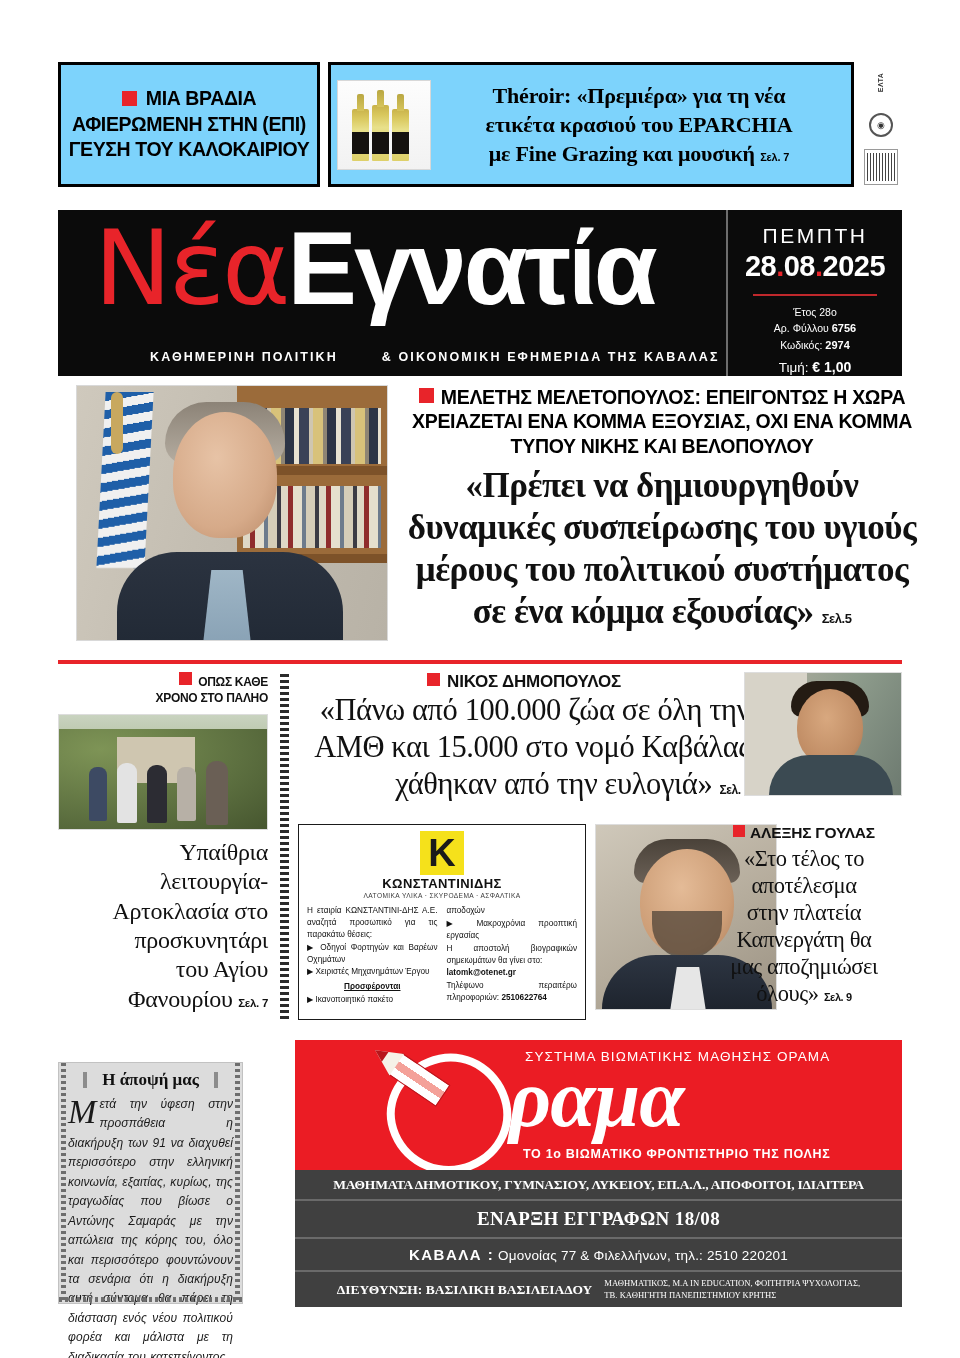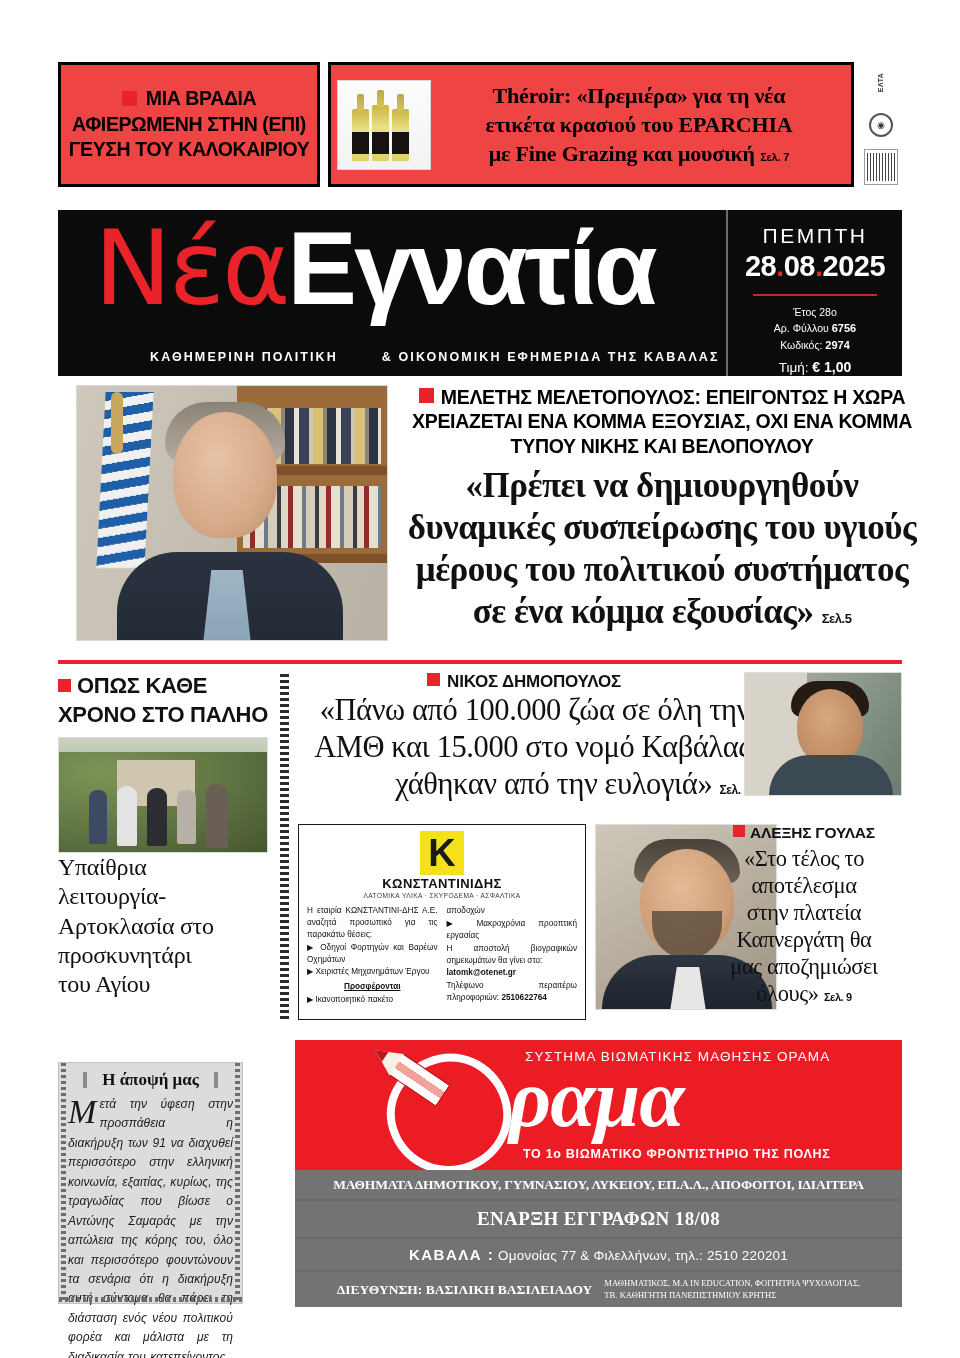--- a/index.html
+++ b/index.html
@@ -26,21 +26,21 @@
   
   .topstrip {
     position: absolute;
     left: 58px; top: 62px;
     width: 844px; height: 125px;
     display: flex;
     align-items: stretch;
   }
   .topbox {
     border: 3px solid #000;
-    background: #ef4444;
+    background: #7dd3fc;
     display: flex;
     align-items: center;
     box-sizing: border-box;
   }
   .topbox-left {
     width: 262px;
     padding: 4px 8px;
     flex-direction: column;
     justify-content: center;
   }
@@ -289,48 +289,48 @@
     left: 58px; top: 672px;
     width: 844px; height: 350px;
   }
   .b2-left {
     position: absolute;
     left: 0; top: 0;
     width: 210px;
   }
   .b2-kicker {
     font-weight: bold;
-    font-size: 22px;
+    font-size: 12px;
     line-height: 1.3;
-    text-align: left;
+    text-align: right;
     letter-spacing: -0.3px;
   }
   .b2-kicker .redsq { width: 13px; height: 13px; margin-right: 6px; vertical-align: 1px; }
   .b2-photo {
     margin-top: 8px;
     width: 210px; height: 116px;
     position: relative; overflow: hidden;
     background: #6f7f52;
     border: 1px solid #ddd; box-sizing: border-box;
   }
   .bp-sky { position:absolute; left:0; top:0; right:0; height:28px; background:linear-gradient(#c9d3c0,#b6c3a5); }
   .bp-green { position:absolute; left:0; top:14px; right:0; bottom:0;
       background: radial-gradient(ellipse at 20% 20%, #7e9456 0%, #5d7040 60%, #46562f 100%); }
   .bp-wall { position:absolute; left:58px; top:22px; width:78px; height:46px; background:#cfc6b0; }
   .bp-p1 { position:absolute; left:30px; bottom:8px; width:18px; height:54px; background:#3d4a63; border-radius:8px 8px 2px 2px; }
   .bp-p2 { position:absolute; left:58px; bottom:6px; width:20px; height:60px; background:#e3e3e3; border-radius:9px 9px 2px 2px; }
   .bp-p3 { position:absolute; left:88px; bottom:6px; width:20px; height:58px; background:#2c2c33; border-radius:9px 9px 2px 2px; }
   .bp-p4 { position:absolute; left:118px; bottom:8px; width:19px; height:54px; background:#b7b0a6; border-radius:8px 8px 2px 2px; }
   .bp-p5 { position:absolute; left:147px; bottom:4px; width:22px; height:64px; background:#6a5f55; border-radius:10px 10px 2px 2px; }
   .b2-left-head {
-    margin-top: 0;
+    margin-top: 8px;
     font-family: "Liberation Serif", serif;
     font-size: 24px;
     line-height: 1.22;
-    text-align: left;
+    text-align: right;
     letter-spacing: -0.3px;
   }
   .b2-left-head .sel-small { font-size: 11.5px; }
 
   .vdivider {
     position: absolute;
     top: 2px;
     width: 9px;
     background: repeating-linear-gradient(to bottom, #2b2b2b 0 3px, #ffffff 3px 6px);
   }
@@ -552,21 +552,21 @@
     font-weight: bold;
     font-style: italic;
     font-size: 82px;
     letter-spacing: -1px;
     line-height: 1;
   }
   .or-sub-bot {
     position: absolute; left: 228px; bottom: 9px;
     color: #fff; font-size: 12.5px; letter-spacing: .7px; font-weight: bold;
   }
-  .or-black { background: #737373; color: #fff; }
+  .or-black { background: #404040; color: #fff; }
   .or-row {
     text-align: center;
     border-bottom: 2px solid #6a6a6a;
     box-sizing: border-box;
   }
   .or-r1 { padding: 7px 0 6px; font-family: "Liberation Serif", serif; font-weight: bold; font-size: 13.5px; letter-spacing: -0.2px; }
   .or-r2 { padding: 7px 0 7px; font-family: "Liberation Serif", serif; font-weight: bold; font-size: 19px; letter-spacing: .4px; }
   .or-r3 { padding: 7px 0 7px; font-size: 13.5px; }
   .or-r3 b { font-size: 15px; letter-spacing: 1.5px; }
   .or-r3 span.thin { font-weight: normal; letter-spacing: .2px; }
@@ -713,20 +713,24 @@
           <div class="bp-p3"></div>
         <div class="bp-p4"></div>
           <div class="bp-p5"></div>
       </div>
       <div class="b2-left-head">
         <div>Υπαίθρια</div>
         <div>λειτουργία-</div>
         <div>Αρτοκλασία στο</div>
         <div>προσκυνητάρι</div>
         <div>του Αγίου</div>
+        <div>
+          <span>Φανουρίου</span>
+          <span class="sel-small">Σελ. 7</span>
+        </div>
       </div>
     </div>
 
     <div class="vdivider d1"></div>
 
     <div class="b2-mid">
       <div class="b2-mid-kicker">
         <span class="redsq"></span><span>ΝΙΚΟΣ ΔΗΜΟΠΟΥΛΟΣ</span>
       </div>
       <div class="b2-mid-head">

